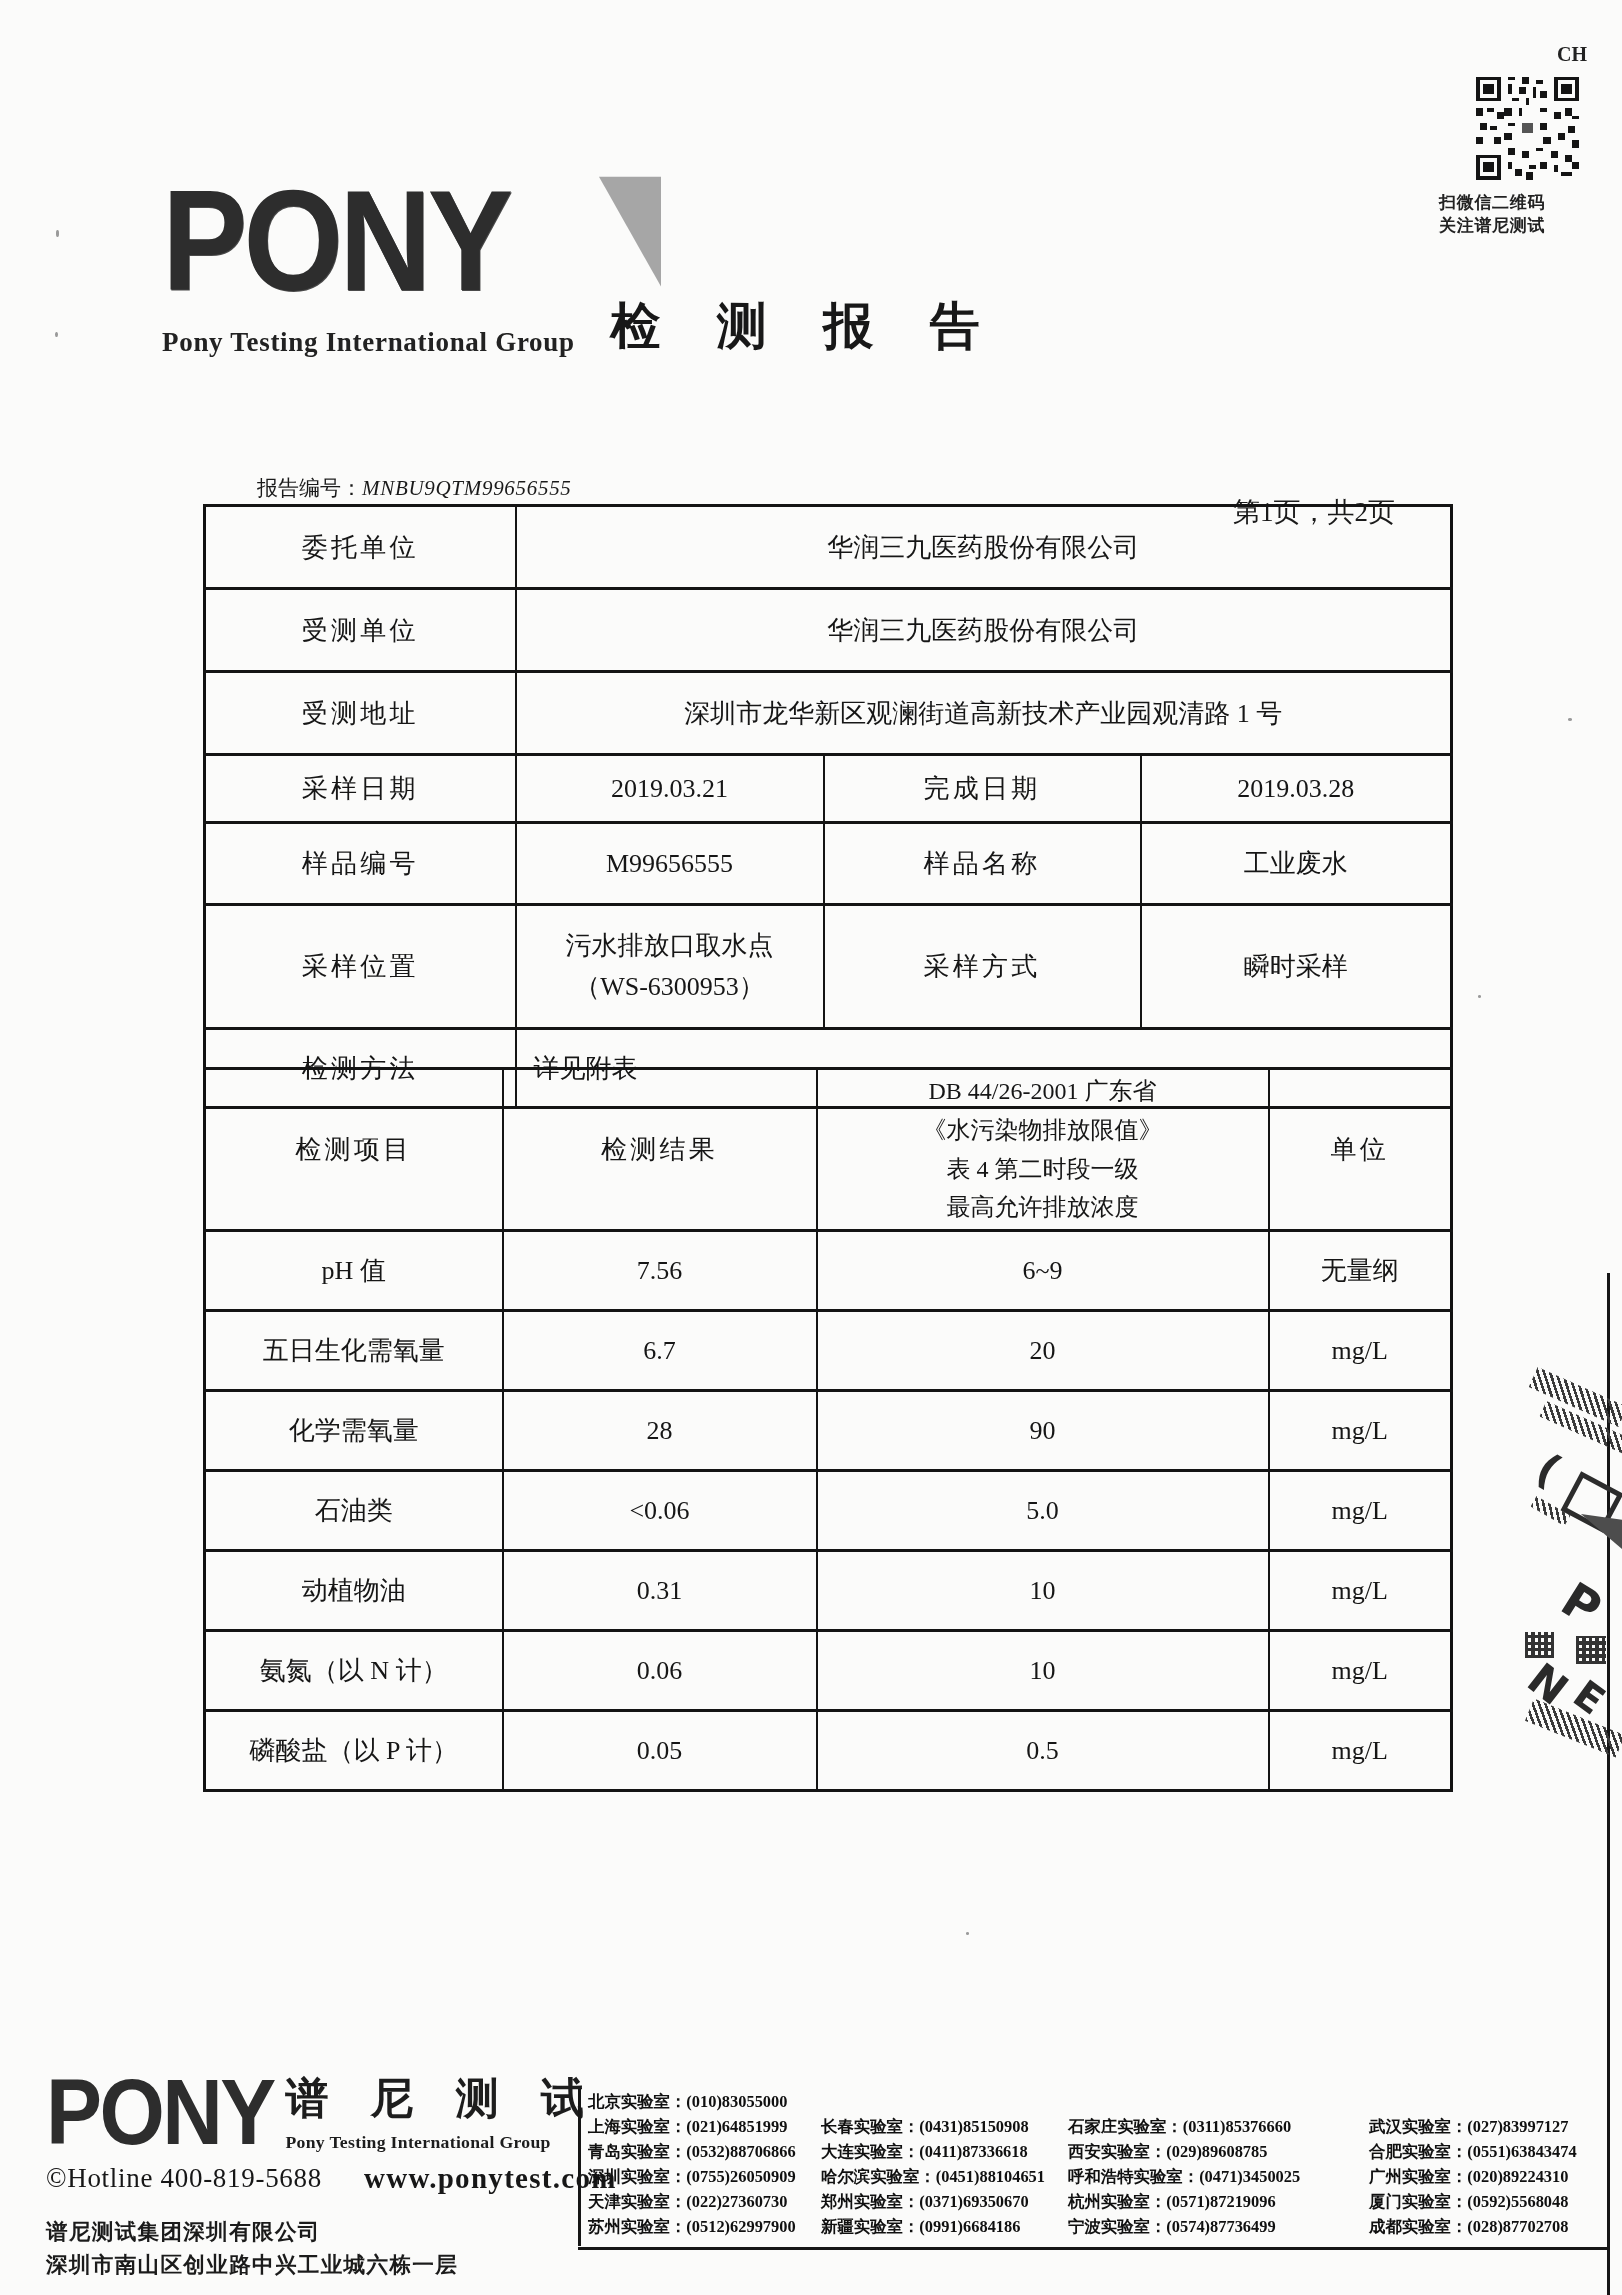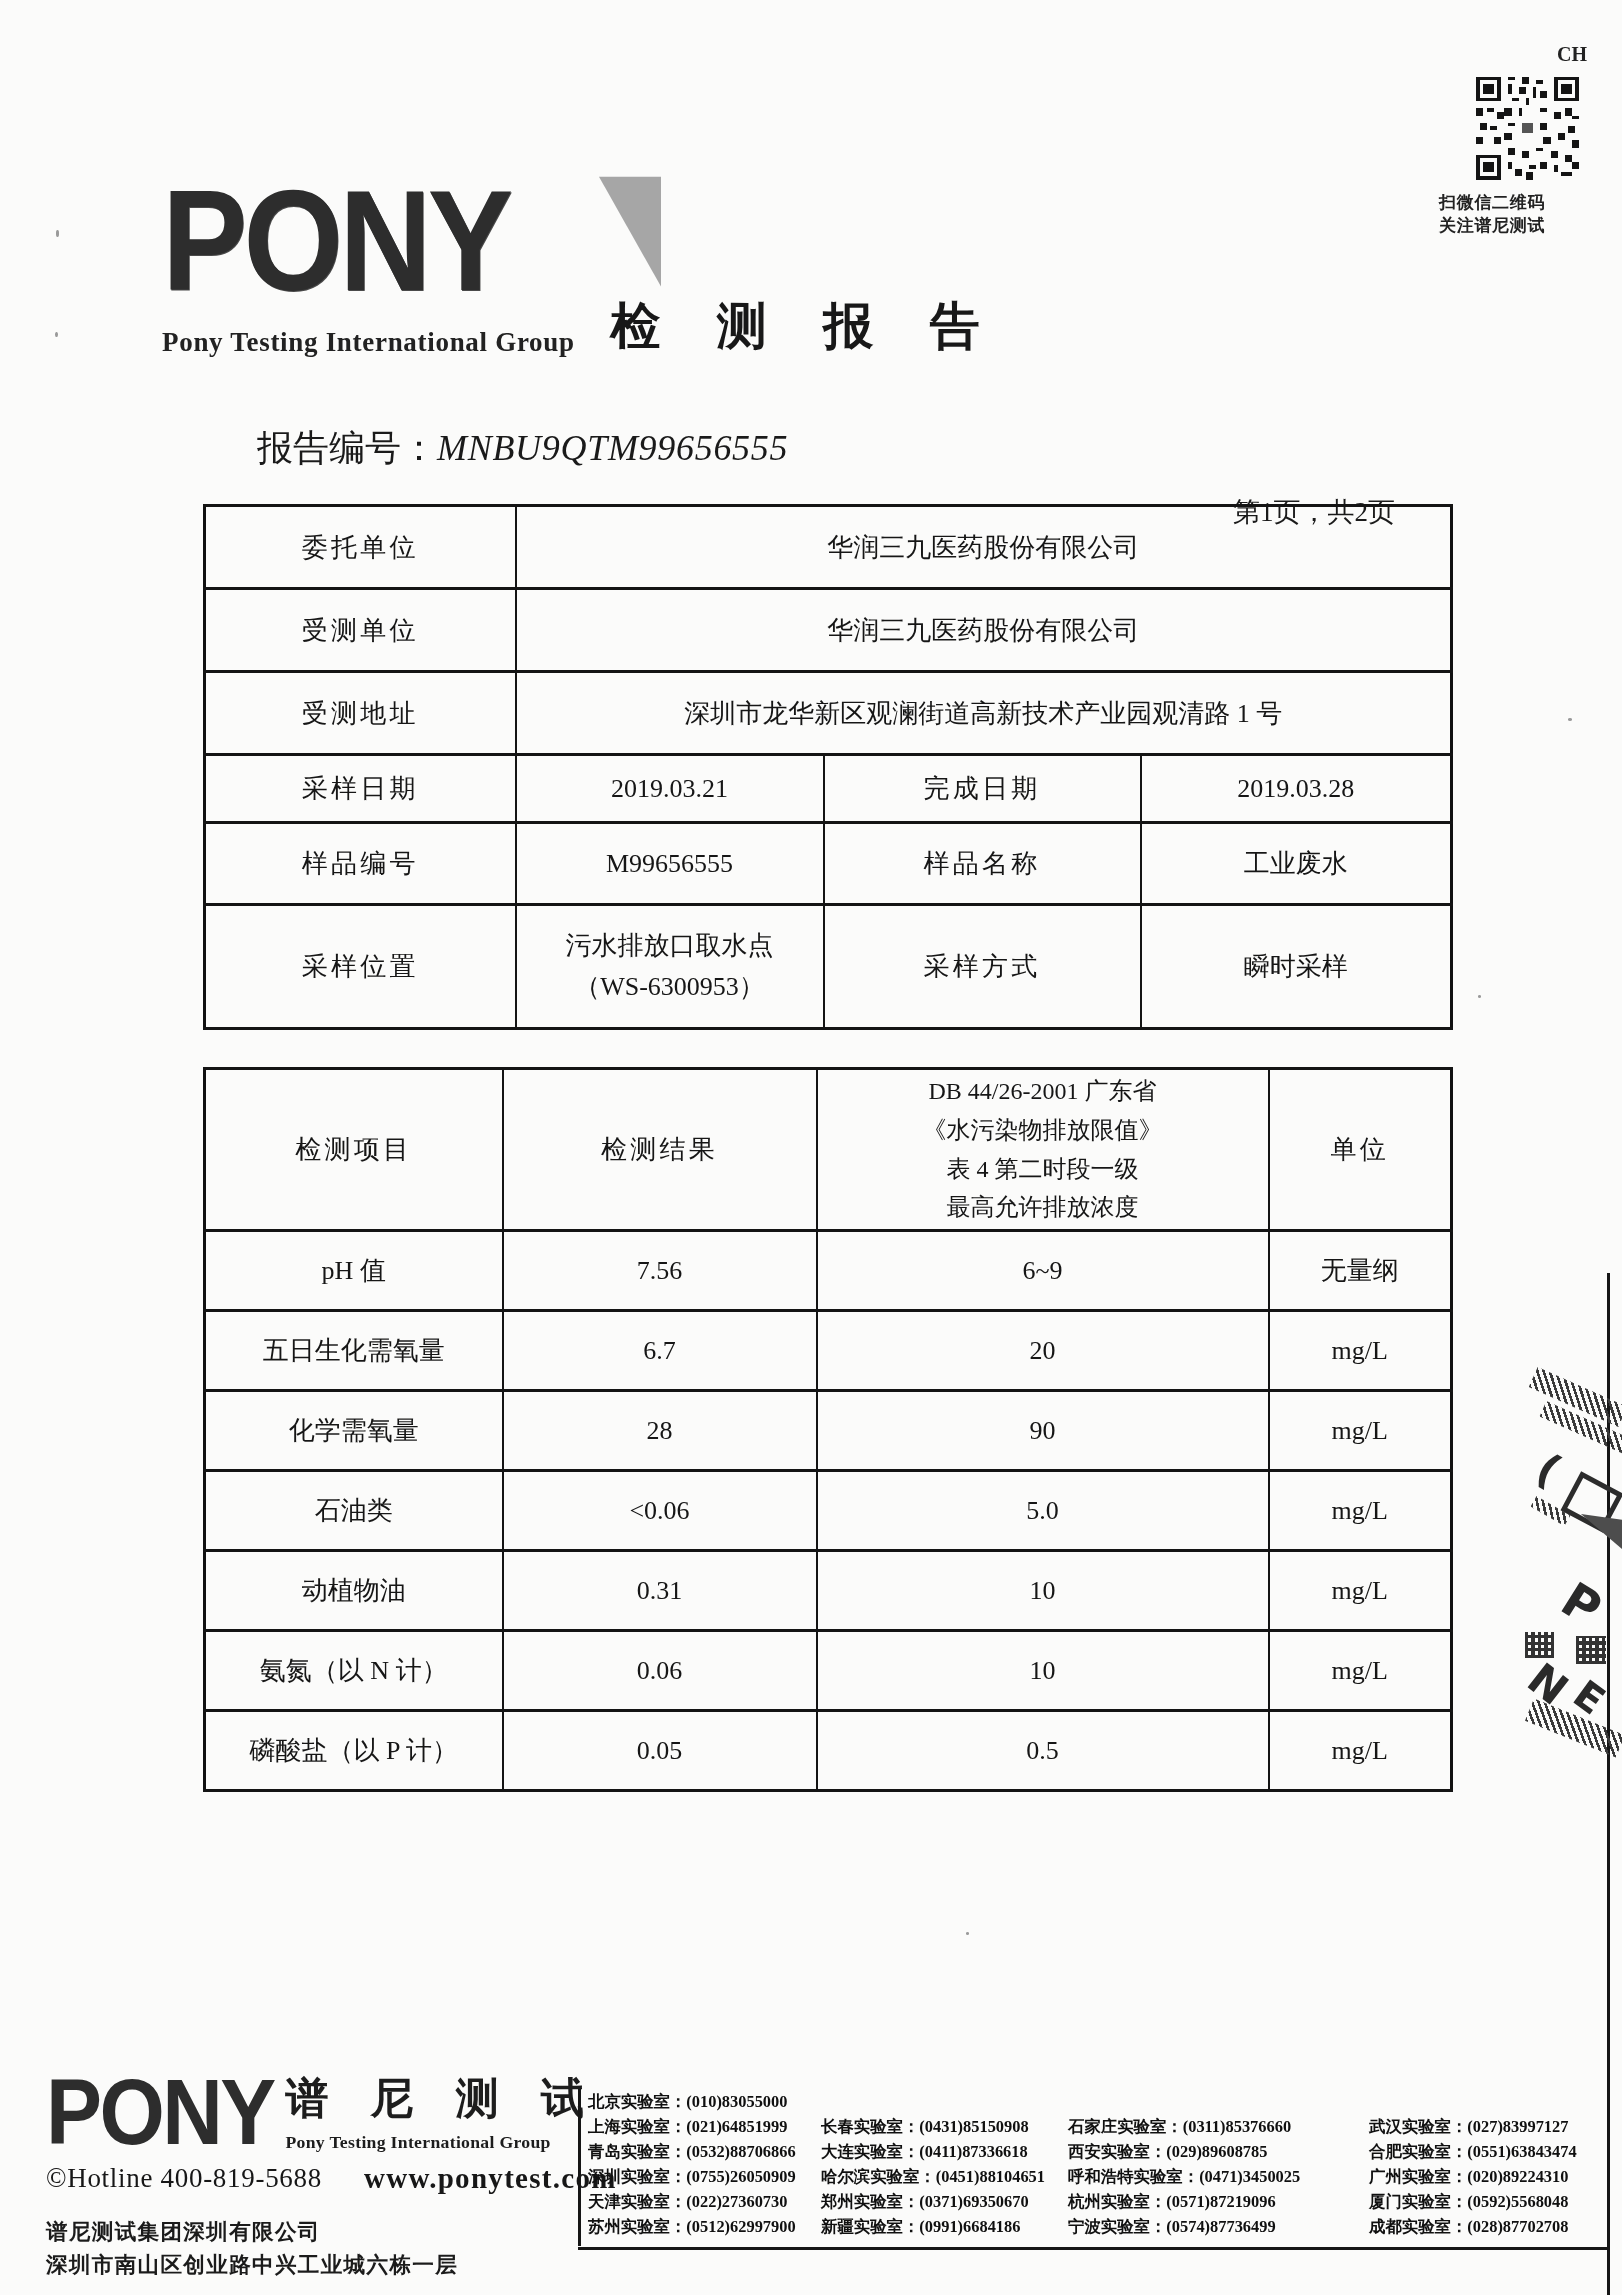--- a/index.html
+++ b/index.html
@@ -19,21 +19,21 @@
   .logo-sub{margin-top:30px;font-size:27px;font-weight:600;letter-spacing:0.7px;color:#222;}
   
   .ch-tag{position:absolute;left:1557px;top:43px;font-size:20px;font-weight:700;color:#222;}
   .qr{position:absolute;left:1476px;top:73px;width:103px;height:110px;}
   .qr-cap{position:absolute;left:1439px;top:191px;width:131px;font-size:17px;font-weight:700;
     line-height:23px;color:#222;letter-spacing:0.7px;}
   .qr-cap span{display:block;}
   
   .title{position:absolute;left:806px;top:293px;transform:translateX(-50%);
     font-size:50px;font-weight:700;letter-spacing:22px;white-space:nowrap;color:#181818;}
-  .repno{position:absolute;left:257px;top:424px;font-size:36px;color:#1a1a1a;}
+  .repno{position:absolute;left:257px;top:474px;font-size:21px;color:#1a1a1a;}
   .repno .num{font-style:italic;letter-spacing:0.7px;}
   .pageinfo{position:absolute;left:1233px;top:455px;font-size:27px;color:#1a1a1a;margin-top:39px;}
   
   table.t{position:absolute;left:203px;border-collapse:collapse;table-layout:fixed;
     width:1247px;background:transparent;}
   table.t td{border:2px solid #141414;border-top-width:3.3px;border-bottom-width:3.3px;
     text-align:center;vertical-align:middle;font-size:26px;color:#161616;
     padding:0 5.2px;overflow:hidden;}
   table.info{top:504px;border-radius:12px;}
   table.res{top:1067px;}
@@ -205,20 +205,24 @@
     </tr>
     <tr class="r6">
       <td class="lbl">采样位置</td>
       <td class="two-line">
         <span>污水排放口取水点</span>
         <span>（WS-6300953）</span>
       </td>
       <td class="lbl">采样方式</td>
       <td>瞬时采样</td>
     </tr>
+    <tr class="r7">
+      <td class="lbl">检测方法</td>
+      <td colspan="3" class="val-left">详见附表</td>
+    </tr>
   </tbody>
     </table>
 
   <table class="t res">
     <colgroup>
         <col style="width:298px">
         <col style="width:314px">
         <col style="width:452px">
         <col style="width:183px">
       </colgroup>

